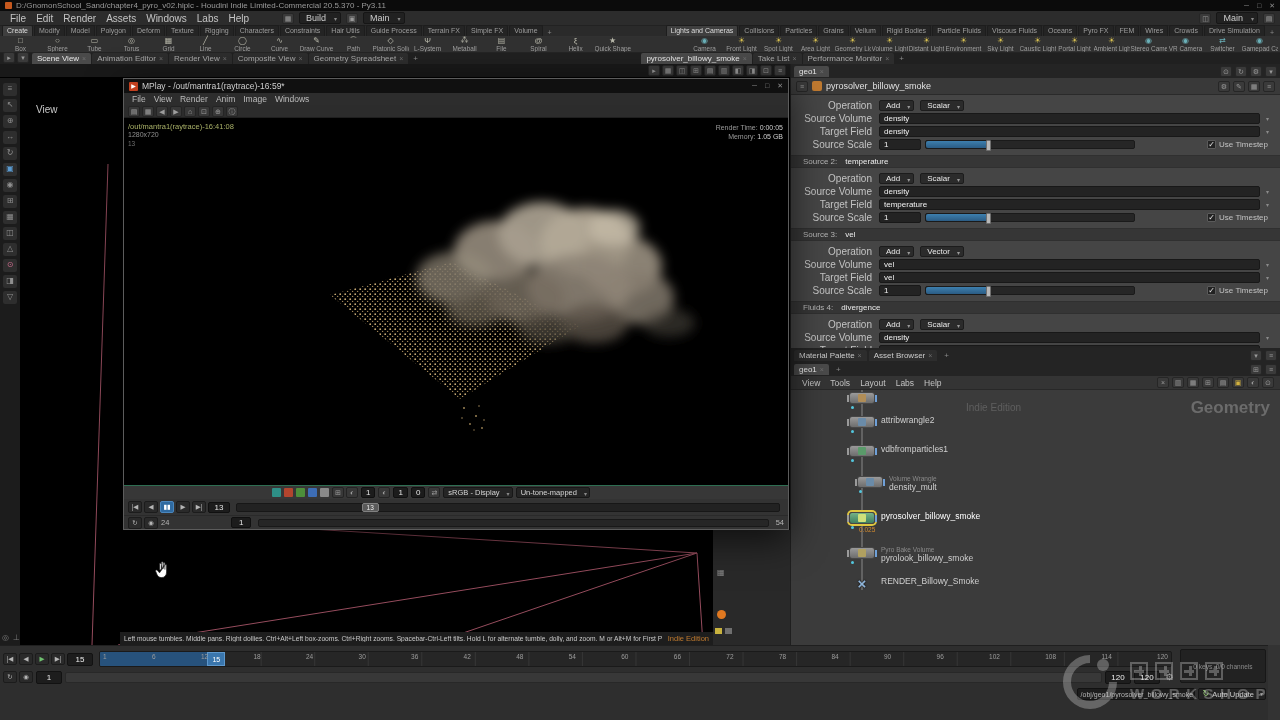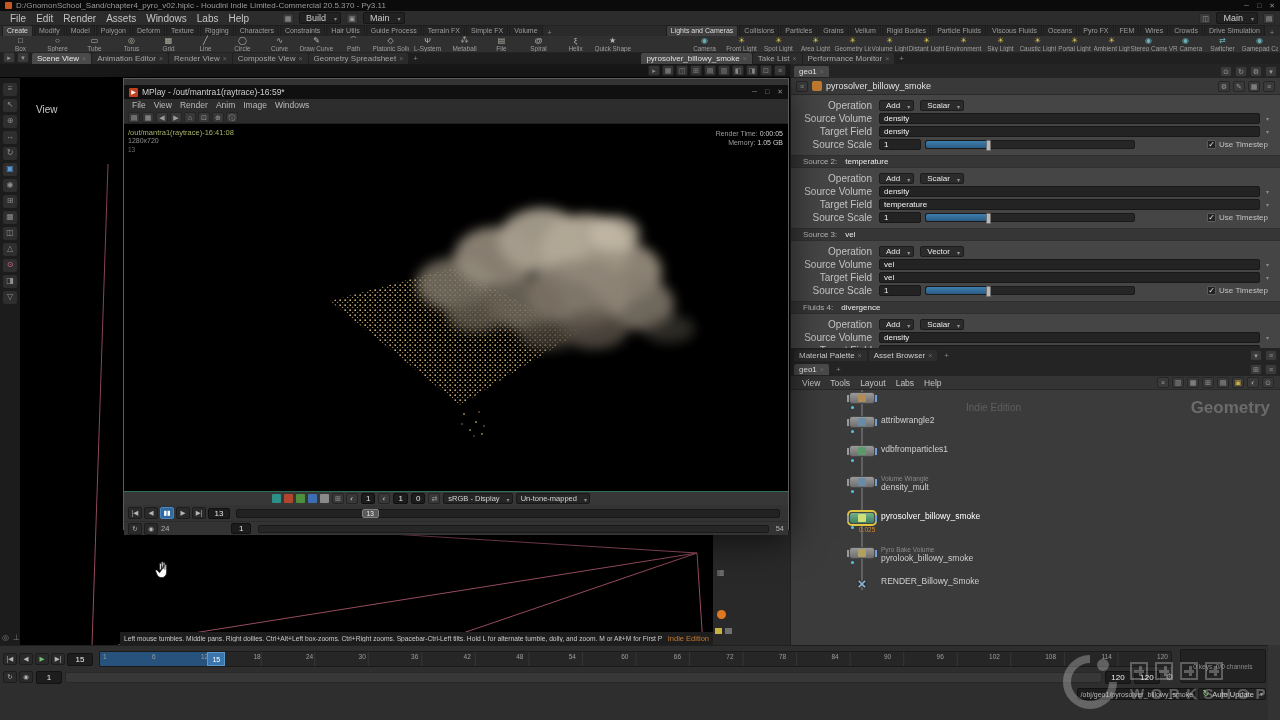--- a/index.html
+++ b/index.html
@@ -65,21 +65,21 @@
 .gs-orange{position:absolute;left:4px;top:80px;width:9px;height:9px;border-radius:50%;background:#e07820;}
 .gs-sq1{position:absolute;left:2px;top:98px;width:7px;height:6px;background:#c8b23e;}
 .gs-sq2{position:absolute;left:12px;top:98px;width:7px;height:6px;background:#6f6f6f;}
 .help-bar{position:absolute;left:120px;top:568px;width:593px;height:13px;background:#1d1d1d;display:flex;align-items:center;padding:0 4px;z-index:5;}
 .help-text{font-size:6.7px;color:#c9c9c9;white-space:nowrap;overflow:hidden;}
 .edition{margin-left:auto;font-size:7.5px;color:#c07a2e;white-space:nowrap;padding-left:6px;}
 .vp-corner-icons{position:absolute;left:2px;top:569px;display:flex;gap:4px;z-index:5;font-size:8px;color:#7a7a7a;}
 
 
 .mplay{position:absolute;left:123px;top:14px;width:666px;height:452px;background:#333;border:1px solid #5c5c5c;box-shadow:0 10px 34px rgba(0,0,0,.65);z-index:30;}
-.mp-title{height:14px;background:#101010;display:flex;align-items:center;gap:4px;padding:0 5px;font-size:8.5px;color:#cfcfcf;margin-top:6px;}
+.mp-title{height:14px;background:#101010;display:flex;align-items:center;gap:4px;padding:0 5px;font-size:8.5px;color:#cfcfcf;}
 .mp-app-icon{width:9px;height:9px;background:#c2401f;border-radius:1px;color:#fff;font-size:6px;line-height:9px;text-align:center;flex:none;}
 .mp-menus{height:12px;background:#2d2d2d;display:flex;align-items:center;gap:1px;padding:0 4px;font-size:8.5px;color:#bbb;}
 .mp-menus .menu{padding:0 4px;}
 .mp-toolbar{height:13px;background:#2c2c2c;border-bottom:1px solid #1f1f1f;display:flex;align-items:center;gap:2px;padding:0 4px;}
 .mp-icon{width:12px;height:11px;background:#383838;border:1px solid #242424;border-radius:2px;font-size:7px;line-height:9px;text-align:center;color:#9d9d9d;flex:none;}
 .mp-image{position:relative;height:368px;background:#000;overflow:hidden;border-bottom:1px solid #2e6e52;}
 .ov-tl{position:absolute;left:4px;top:4px;z-index:2;line-height:1.25;}
 .ov-name{font-size:7.5px;color:#a9b168;}
 .ov-res{font-size:7px;color:#8f8f8f;}
 .ov-frame{font-size:6.5px;color:#6f6f6f;}
@@ -137,21 +137,21 @@
 .vp-icon.yellow{color:#d3b23e;}
 .net-graph{position:relative;height:255px;background:#3b3b3b;overflow:hidden;}
 .net-water-center{position:absolute;left:175px;top:12px;font-size:10px;color:#5f5f5f;}
 .net-water-right{position:absolute;right:10px;top:8px;font-size:17px;font-weight:bold;color:#6b6b6b;text-align:center;}
 .net-wire{position:absolute;left:0;top:0;}
 .net-nodes{position:absolute;inset:0;}
 .net-node{position:absolute;left:58px;display:flex;align-items:flex-start;gap:6px;height:14px;}
 .net-node:nth-child(1){top:2px;}
 .net-node:nth-child(2){top:26px;}
 .net-node:nth-child(3){top:55px;}
-.net-node:nth-child(4){top:86px;}
+.net-node:nth-child(4){top:86px;margin-left:8px;}
 .net-node:nth-child(5){top:122px;}
 .net-node:nth-child(6){top:157px;}
 .net-node:nth-child(7){top:187px;}
 .chip{width:26px;height:12px;flex:none;background:linear-gradient(#9a9a9a,#6d6d6d);border:1px solid #464646;border-radius:3px;position:relative;display:flex;align-items:center;justify-content:center;}
 .ci{width:8px;height:8px;border-radius:1px;background:#777;}
 .nub{position:absolute;width:2px;height:7px;background:#9a9a9a;top:2px;}
 .nub.l{left:-3px;}
 .nub.r{right:-3px;background:#6fa0d8;}
 .n-file .ci{background:#b08d57;}
 .n-wrangle .ci,.n-wrangle2 .ci{background:#6a8ba8;}

